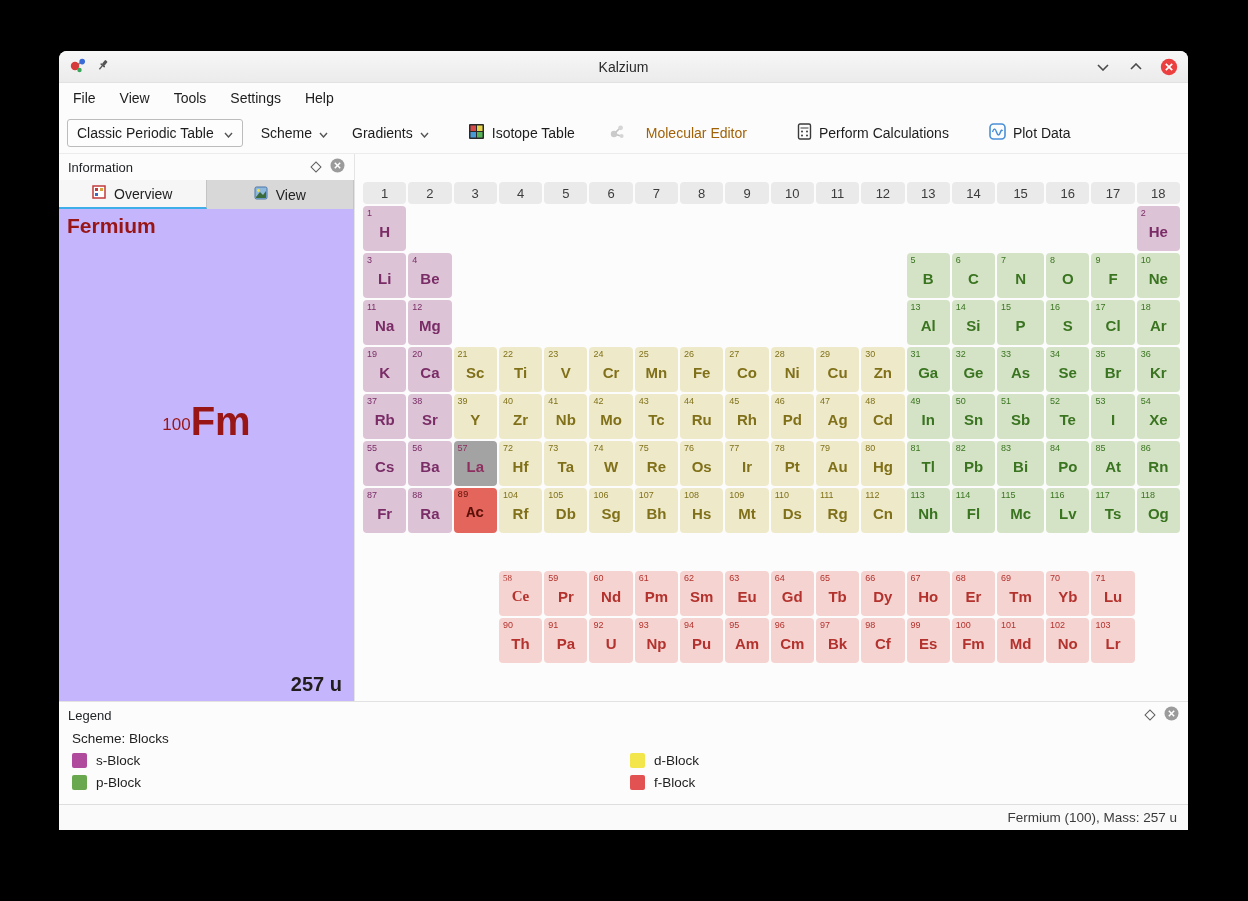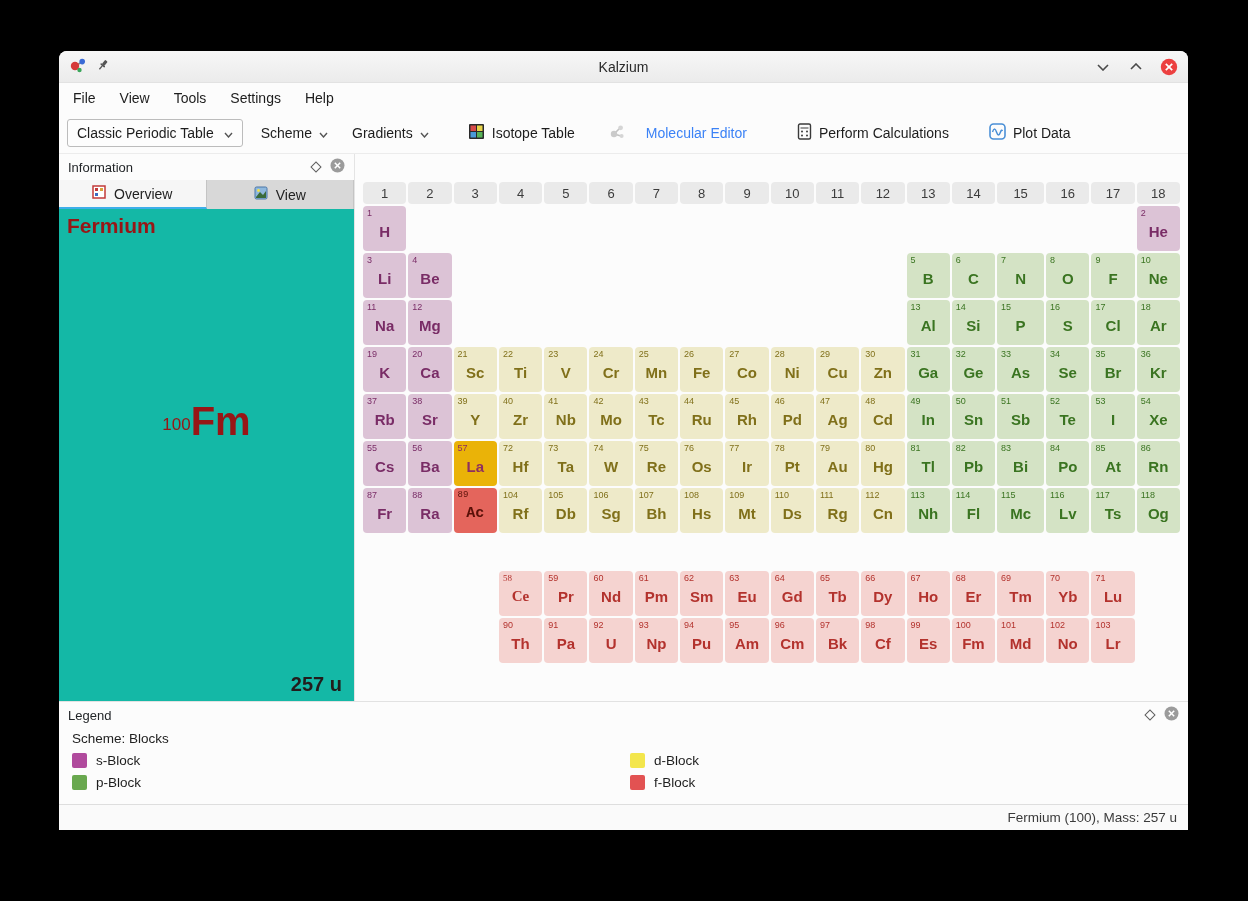--- a/index.html
+++ b/index.html
@@ -17,55 +17,55 @@
 
   
   .menubar { height:30px; flex:0 0 30px; display:flex; align-items:center; gap:24px; padding:0 14px; font-size:14px; color:#1d1d1d; background:#fcfcfc; }
   .menu-item { cursor:pointer; }
 
   
   .toolbar { height:41px; flex:0 0 41px; display:flex; align-items:center; gap:12px; padding:0 8px; background:#fcfcfc; border-bottom:1px solid #ececec; }
   .combo { display:flex; align-items:center; gap:10px; border:1px solid #bcbcbc; border-radius:3px; background:#fdfdfd; padding:5px 9px; font-size:14px; color:#1d1d1d; }
   .flatbtn { display:flex; align-items:center; gap:7px; padding:5px 6px; font-size:14px; color:#1d1d1d; border-radius:3px; }
   .tbtn { display:flex; align-items:center; gap:7px; padding:5px 7px; font-size:14px; color:#1d1d1d; border-radius:3px; }
-  .tbtn.disabled { color:#3b82f6;gap:20px; }
+  .tbtn.disabled { color:#a16207;gap:20px; }
   .chev { display:inline-block; }
 
   
   .main { flex:1; display:flex; min-height:0; }
 
   
   .info-panel { width:296px; flex:0 0 296px; display:flex; flex-direction:column; border-right:1px solid #e4e4e4; }
   .panel-header { height:26px; flex:0 0 26px; display:flex; align-items:center; padding:0 9px; font-size:13px; color:#232629; gap:10px; }
   .panel-header .ph-spacer { flex:1; }
   .diamond-btn { width:8px; height:8px; border:1.4px solid #5f5f5f; transform:rotate(45deg); display:inline-block; cursor:pointer; }
   .tabbar { height:29px; flex:0 0 29px; display:flex; background:#cfcfcf; }
   .tab { flex:1; display:flex; align-items:center; justify-content:center; gap:8px; font-size:14px; color:#222; background:#d8d8d8; cursor:pointer; border-right:1px solid #c4c4c4; }
   .tab.active { background:#f6f6f6; border-bottom:2px solid #3daee9; }
-  .overview { flex:1; background:#14b8a6; position:relative; }
+  .overview { flex:1; background:#c4b5fd; position:relative; }
   .element-name { position:absolute; top:5px; left:8px; font-size:21px; font-weight:bold; color:#981616; }
   .center-symbol { position:absolute; top:43%; left:50%; transform:translate(-50%,-50%); display:flex; align-items:flex-end; color:#981616; }
   .atomic-sub { font-size:17px; padding-bottom:6px; }
   .big-symbol { font-size:40px; font-weight:bold; line-height:1; }
   .mass { position:absolute; bottom:5px; right:12px; font-size:20px; font-weight:bold; color:#231c1c; }
 
   
   .table-area { flex:1; display:flex; flex-direction:column; padding:7px 8px 0; min-width:0; }
   .search-input { width:100%; height:27px; border:1px solid #93c8e6; border-radius:3px; padding:0 9px; font-size:14px; outline:none; background:#fff; color:#333; font-family:"Liberation Sans", sans-serif; }
   .search-input::placeholder { color:#8a8a8a; }
   .pt-grid { margin-top:21px; display:grid; grid-template-columns:repeat(18,1fr); grid-template-rows:22px repeat(7,45px) 34px 45px 45px; gap:2px; }
   .group-header { background:#eaeaea; border-radius:4px; display:flex; align-items:center; justify-content:center; font-size:13px; color:#3c3c3c; }
   .cell { position:relative; border-radius:4px; cursor:pointer; }
   .cell .num { position:absolute; top:2px; left:4px; font-size:9px; }
   .cell .sym { position:absolute; left:0; right:0; top:55%; transform:translateY(-50%); text-align:center; font-size:15px; font-weight:bold; }
   .b-s { background:#dcc3d6; color:#792c66; }
   .b-p { background:#d4e3c5; color:#3a7421; }
   .b-d { background:#eeeac9; color:#80701a; }
   .b-f { background:#f5d3d0; color:#b3322d; }
-  .b-f.mid { background:#eab308; color:#8d3060; }
+  .b-f.mid { background:#a3a3a3; color:#8d3060; }
   .b-f.strong { background:#e4655c; color:#591008;font-family:Liberation Mono, monospace; }
 
   
   .legend { flex:0 0 103px; border-top:1px solid #e2e2e2; display:flex; flex-direction:column; }
   .legend-body { padding:3px 13px 6px; }
   .scheme-label { font-size:13.5px; color:#222; margin-bottom:7px; }
   .legend-grid { display:grid; grid-template-columns:558px auto; row-gap:7px; }
   .legend-item { display:flex; align-items:center; gap:9px; font-size:13.5px; color:#1e1e1e; }
   .swatch { width:15px; height:15px; border-radius:2px; flex:0 0 15px; }
 

